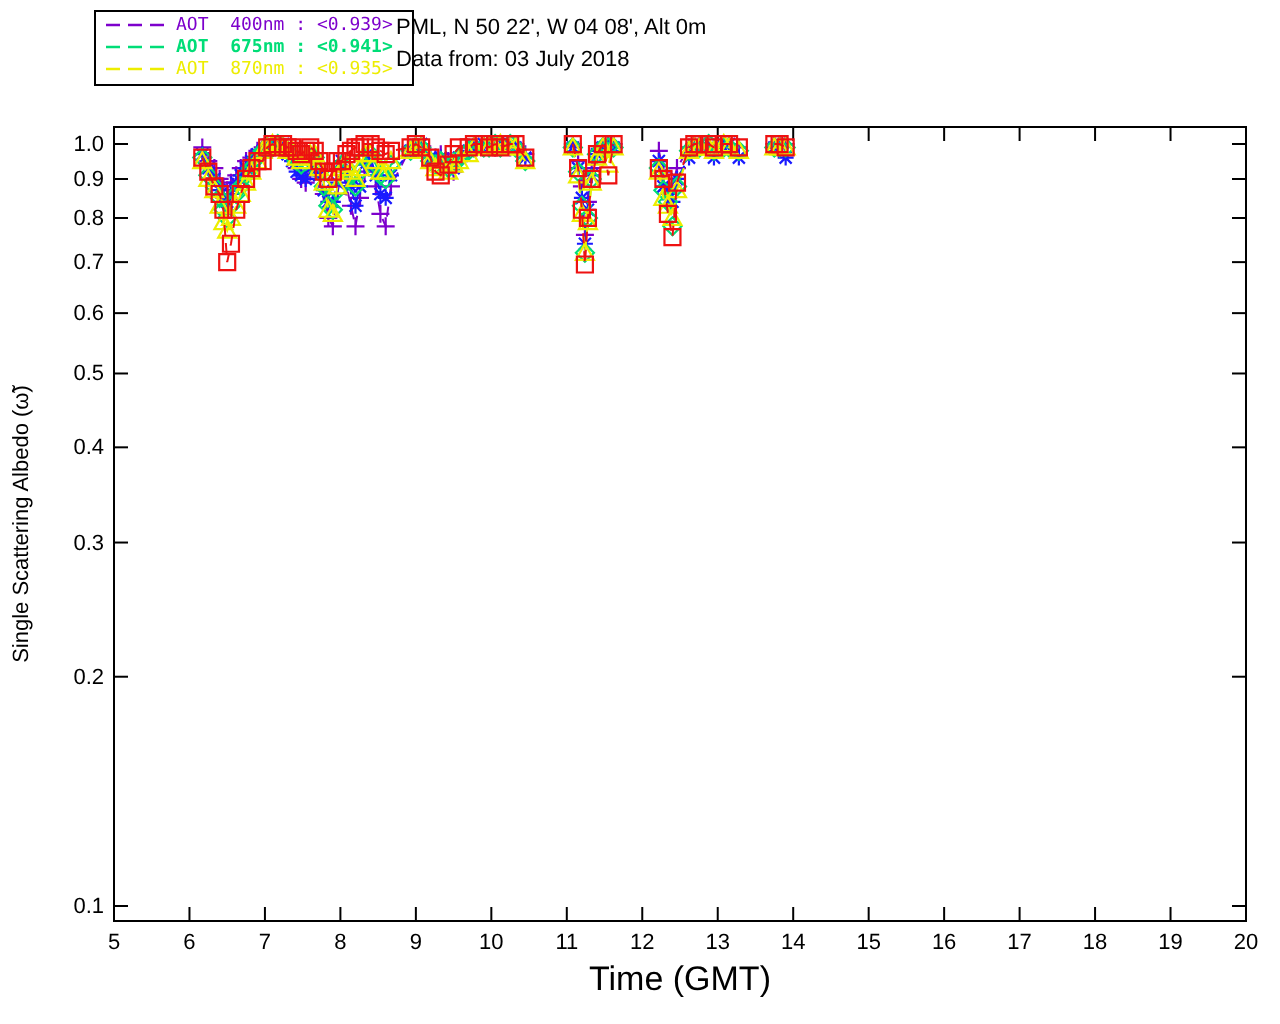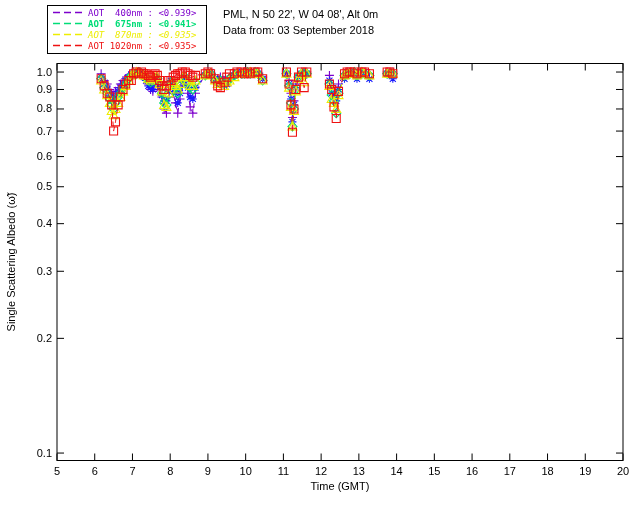--- a/index.html
+++ b/index.html
@@ -1,31 +1,31 @@
 <!DOCTYPE html>
 <html><head>
 <meta charset="utf-8">
 <style>
   html,body{margin:0;padding:0;background:#ffffff;}
   #root{
     position:relative;width:640px;height:512px;background:#ffffff;overflow:hidden;
     font-family:"Liberation Sans", sans-serif;color:#000;border-radius:32px;
   }
-  #header{position:absolute;left:223px;top:6px;font-size:11px;line-height:16px;color:#000;}
+  #header{position:absolute;left:198px;top:6px;font-size:11px;line-height:16px;color:#000;}
   #legend{
     position:absolute;left:47px;top:5px;width:158px;border:1px solid #000;
     background:#fff;padding:1px 0 2px 0;
   }
   .legend-row{display:flex;align-items:center;height:11px;font-family:"DejaVu Sans Mono", monospace;font-size:9px;white-space:pre;}
   .legend-row svg{margin-left:4px;margin-right:4px;flex:none;}
   #ylabel{
     position:absolute;left:-99px;top:256px;width:220px;text-align:center;
     font-size:11px;transform:rotate(-90deg);transform-origin:center;
   }
-  #xlabel{position:absolute;left:57px;top:480px;width:566px;text-align:center;font-size:11px;}
+  #xlabel{position:absolute;left:57px;top:480px;width:566px;text-align:center;font-size:17px;}
   svg text{font-family:"Liberation Sans", sans-serif;}
 </style>
 </head>
 <body>
 
 <div id="root">
 
   <div id="legend">
     <div class="legend-row">
       <svg width="32" height="9">
@@ -36,33 +36,27 @@
     <div class="legend-row">
       <svg width="32" height="9">
           <line x1="1" y1="4.5" x2="31" y2="4.5" stroke-width="1.3" stroke-dasharray="7,4" stroke="#00dd77"></line>
         </svg>
       <span style="color: rgb(0, 221, 119); font-weight: bold;">AOT  675nm : &lt;0.941&gt;</span>
     </div>
     <div class="legend-row">
       <svg width="32" height="9">
           <line x1="1" y1="4.5" x2="31" y2="4.5" stroke-width="1.3" stroke-dasharray="7,4" stroke="#eded00"></line>
         </svg>
-      <span style="color: rgb(237, 237, 0); font-style: italic;">AOT  870nm : &lt;0.935&gt;</span>
-    </div>
-    <div class="legend-row">
-      <svg width="32" height="9">
-          <line x1="1" y1="4.5" x2="31" y2="4.5" stroke-width="1.3" stroke-dasharray="7,4" stroke="#ee1111"></line>
-        </svg>
-      <span style="color: rgb(238, 17, 17);">AOT 1020nm : &lt;0.935&gt;</span>
+      <span style="color: rgb(237, 237, 0);">AOT  870nm : &lt;0.935&gt;</span>
     </div>
   </div>
 
   <div id="header">
     <div>PML, N 50 22', W 04 08', Alt 0m</div>
-    <div>Data from: 03 September 2018</div>
+    <div>Data from: 03 July 2018</div>
   </div>
 
   <svg id="plot" width="640" height="512" style="position:absolute;left:0;top:0;">
       <rect x="57" y="63.5" width="566" height="397" fill="none" stroke="#000000" stroke-width="1"></rect>
       <line x1="57" y1="460.5" x2="57" y2="453.5" stroke="#000000"></line>
       <line x1="57" y1="63.5" x2="57" y2="70.5" stroke="#000000"></line>
       <text x="57" y="474.5" text-anchor="middle" font-size="11" fill="#000000">5</text>
       <line x1="94.73333333333333" y1="460.5" x2="94.73333333333333" y2="453.5" stroke="#000000"></line>
       <line x1="94.73333333333333" y1="63.5" x2="94.73333333333333" y2="70.5" stroke="#000000"></line>
       <text x="94.73333333333333" y="474.5" text-anchor="middle" font-size="11" fill="#000000">6</text>

